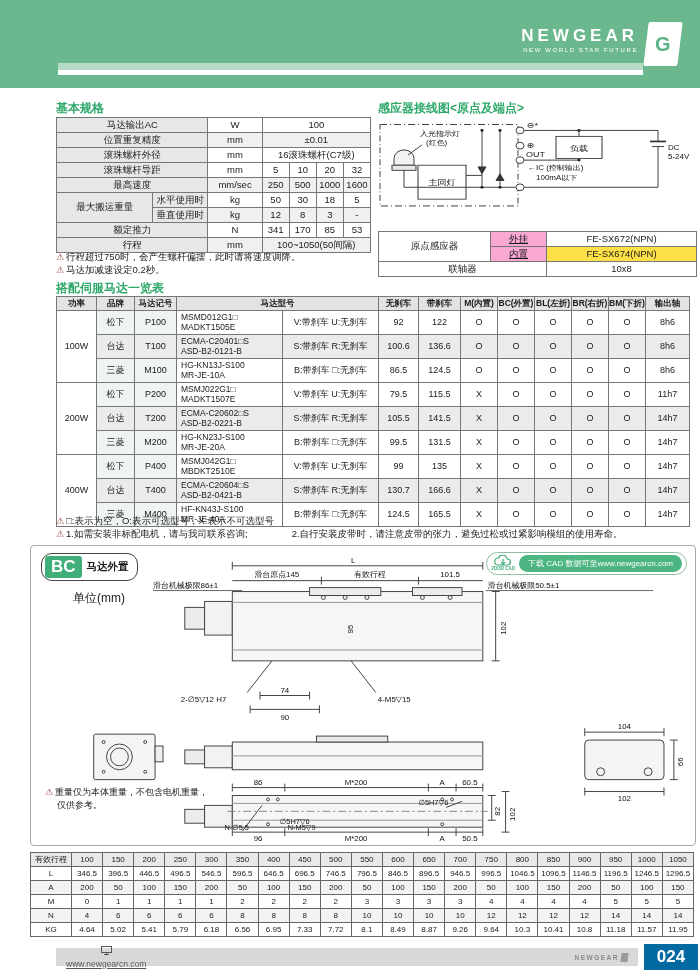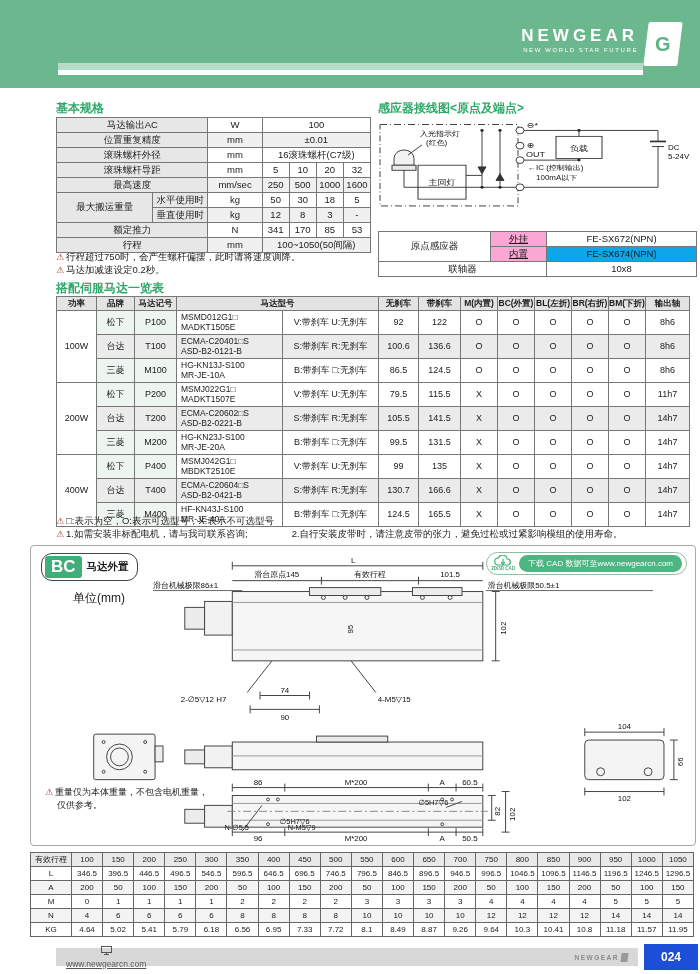--- a/index.html
+++ b/index.html
@@ -29,21 +29,21 @@
   .notes{position:absolute;font-size:9.5px;line-height:13px;color:#222;}
   .warn{color:#993333;font-size:9px;margin-right:2px;}
 
   
   .sens-svg{position:absolute;left:378px;top:116px;}
   .sens-svg text{font-size:9px;fill:#111;}
   .sens-svg .sm{font-size:8px;}
   .sens-tbl{position:absolute;left:378px;top:231px;width:318px;font-size:9.5px;table-layout:fixed;}
   .sens-tbl td{height:12px;}
   .sens-tbl .k{background:#f9a8d4;text-decoration:underline;}
-  .sens-tbl .alt{background:#0ea5e9;margin-top:8px;}
+  .sens-tbl .alt{background:#fde047;margin-top:8px;}
 
   
   .motor-tbl{position:absolute;left:56px;top:296px;width:587px;font-size:9px;table-layout:fixed;}
   .motor-tbl td{height:21px;}
   .motor-tbl tr.hd td{background:#e3e3e3;font-weight:bold;height:13px;font-size:8.5px;padding:0;}
   .motor-tbl .c-brand,.motor-tbl .c-code{background:#eef4ef;}
   .motor-tbl .c-model{text-align:left;padding-left:4px;font-size:8.5px;}
   .motor-tbl tr.alt td{background:#ebebeb;}
   .motor-tbl .c-power{background:#fff;}
 
@@ -67,21 +67,21 @@
   .stroke-tbl td{padding:1px 0;height:11px;border:1px solid #666;}
   .stroke-tbl tr.head td{background:#e9e9e9;}
   .stroke-tbl tr.alt td{background:#f3f3f3;}
   .stroke-tbl .rl{width:40px;}
 
   
   .foot-bar{position:absolute;left:56px;top:948px;width:582px;height:18px;background:#d8d8d8;display:flex;align-items:center;justify-content:space-between;padding:0 10px;box-sizing:border-box;}
   .foot-link{display:flex;align-items:center;gap:4px;font-size:8.5px;color:#555;text-decoration:underline;cursor:pointer;flex-direction:column;}
   .foot-brand{font-size:6.5px;font-weight:bold;color:#8a8a8a;letter-spacing:1.5px;display:flex;align-items:center;gap:2px;}
   .foot-brand .mk{width:7px;height:9px;background:#9a9a9a;display:inline-block;transform:skewX(-7deg);}
-  .page-num{position:absolute;left:644px;top:944px;width:54px;height:26px;background:#1d4ed8;color:#fff;font-weight:bold;font-size:12px;display:flex;align-items:center;justify-content:center;}
+  .page-num{position:absolute;left:644px;top:944px;width:54px;height:26px;background:#0369a1;color:#fff;font-weight:bold;font-size:17px;display:flex;align-items:center;justify-content:center;}
 </style>
 </head>
 <body>
 
 <div class="page">
 
   <div class="hdr">
     <div class="stripe1"></div>
     <div class="stripe2"></div>
     <div class="logo">

